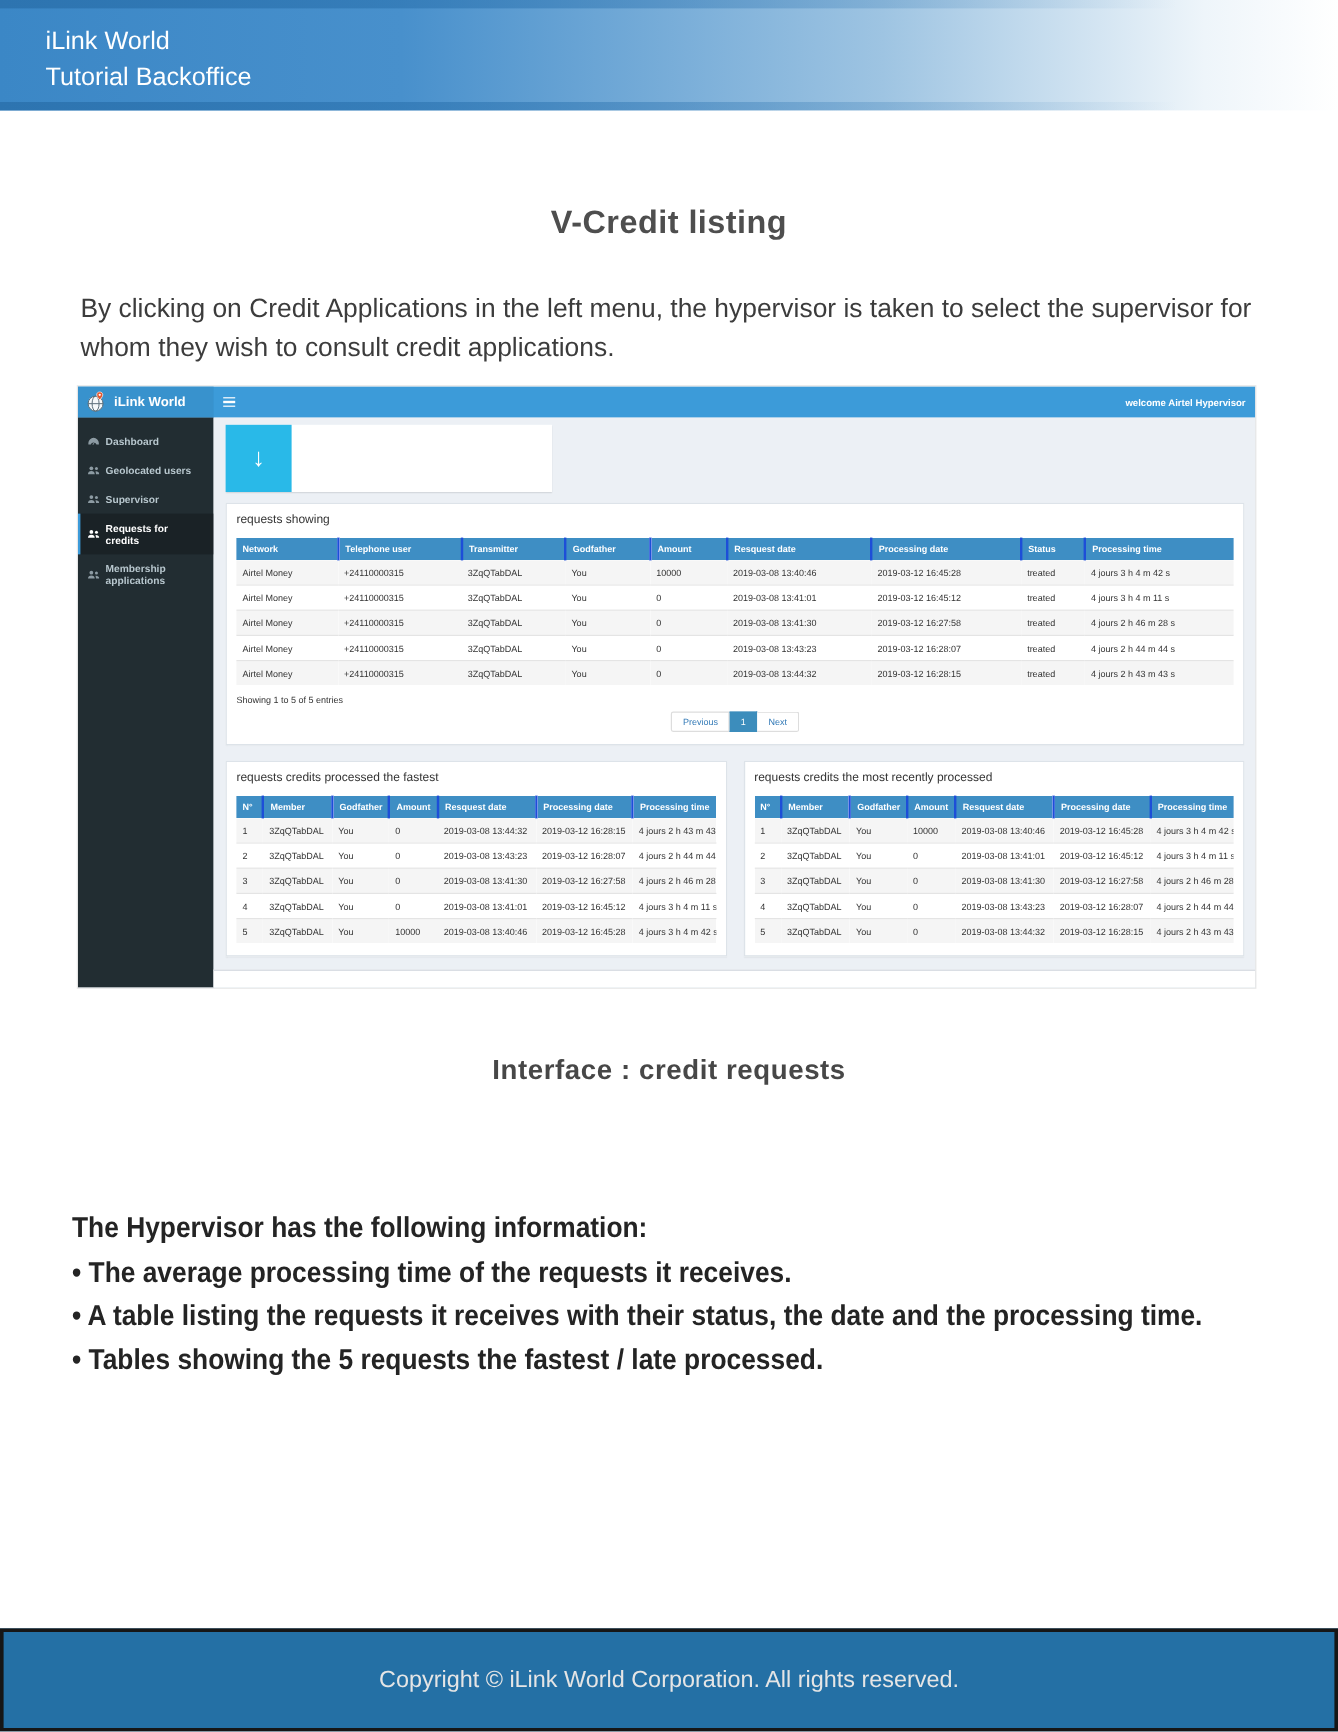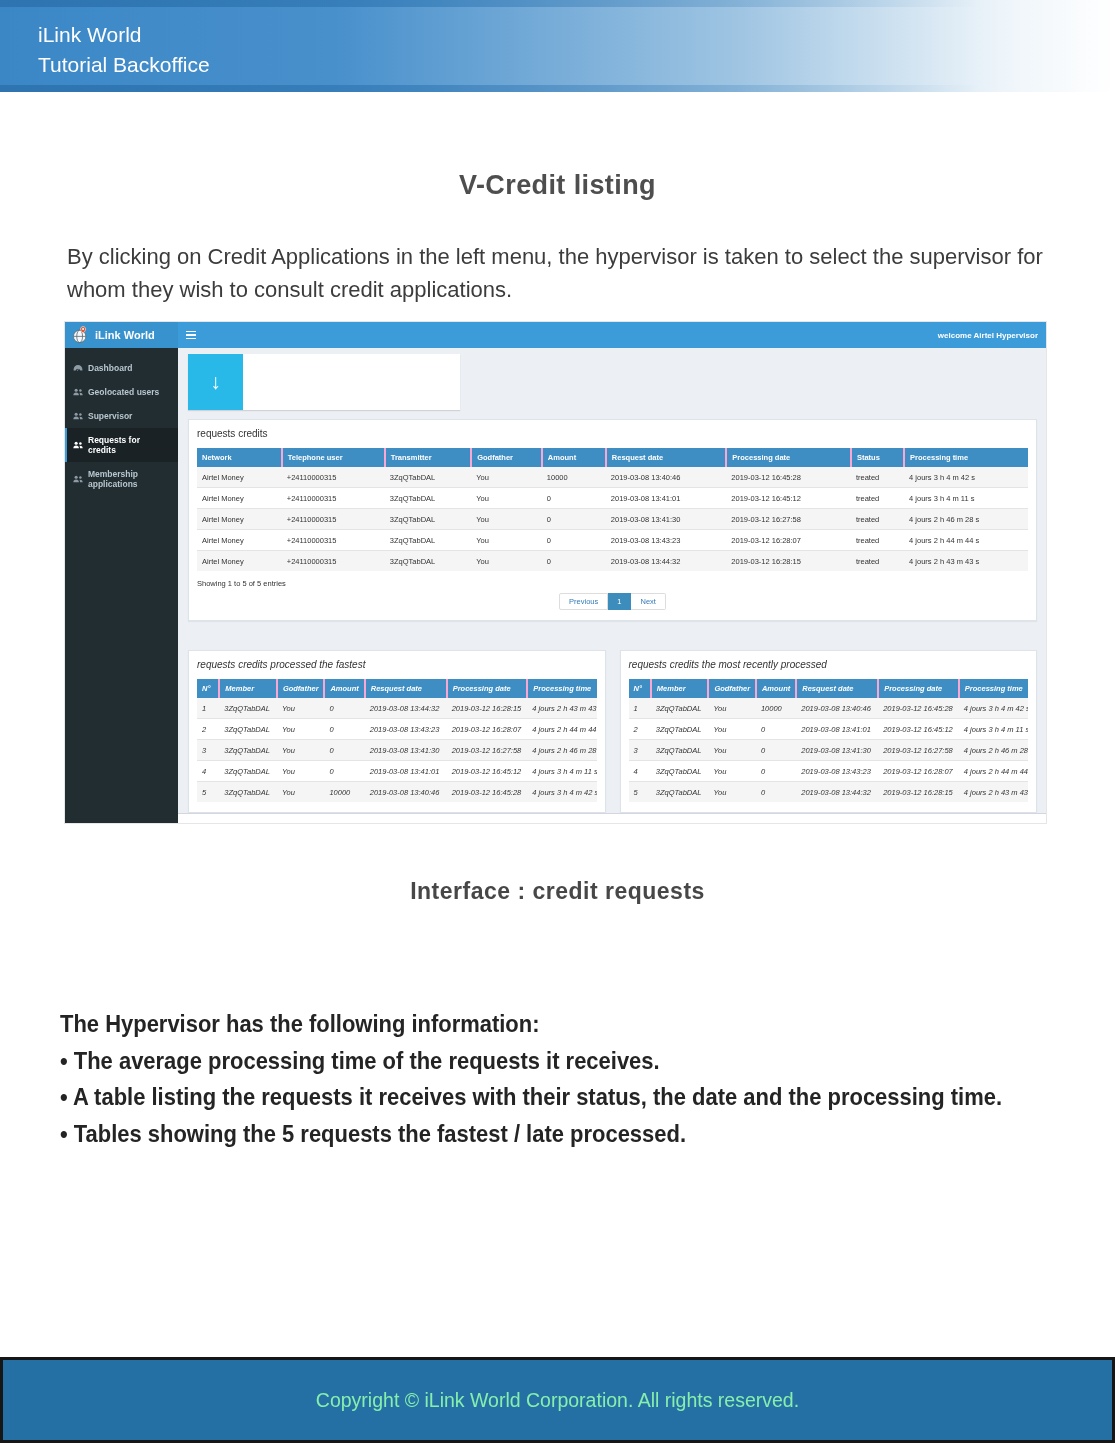--- a/index.html
+++ b/index.html
@@ -66,21 +66,21 @@
   .length { display:flex; align-items:center; gap:4px; }
   .length-select { display:inline-flex; align-items:center; justify-content:space-between;
     width:37px; height:14px; border:1px solid #bcbcbc; border-radius:2px; background:#fff;
     font-size:7.5px; font-weight:400; padding:0 3px; cursor:pointer; }
   .caret { font-size:5.5px; color:#444; }
   .search { display:flex; align-items:center; gap:4px; }
   .search input { width:96px; height:15px; border:1px solid #b6b6b6; border-radius:2px; font-size:8px; padding:0 3px; }
 
   table { width:100%; border-collapse:collapse; table-layout:fixed; }
   th { background:#3e8ec4; color:#ffffff; font-size:7.5px; font-weight:700; text-align:left;
-    padding:5px; border-right:2px solid #f9a8d4; white-space:nowrap; overflow:hidden; cursor:pointer; }
+    padding:5px; border-right:2px solid #1d4ed8; white-space:nowrap; overflow:hidden; cursor:pointer; }
   th:last-child { border-right:none; }
   td { font-size:7.5px; color:#333333; padding:5.5px 5px; border-top:1px solid #e4e4e4;
     white-space:nowrap; overflow:hidden; }
   tbody tr:nth-child(odd) { background:#f5f5f5; }
   tbody tr:first-child td { border-top:none; }
 
   .tbl-main th:nth-child(1){width:10.2%} .tbl-main th:nth-child(2){width:12.4%}
   .tbl-main th:nth-child(3){width:10.4%} .tbl-main th:nth-child(4){width:8.5%}
   .tbl-main th:nth-child(5){width:7.7%}  .tbl-main th:nth-child(6){width:14.5%}
   .tbl-main th:nth-child(7){width:15%}   .tbl-main th:nth-child(8){width:6.4%}
@@ -93,29 +93,29 @@
 
   .showing { font-size:7.5px; color:#333; margin-top:8px; }
   .pagination { display:flex; justify-content:center; margin-top:5px; }
   .page-btn { font-size:7.5px; color:#337ab7; background:#fff; border:1px solid #dddddd;
     padding:3px 9px; cursor:pointer; }
   .page-btn.prev { border-radius:2px 0 0 2px; }
   .page-btn.next { border-radius:0 2px 2px 0; border-left:none; }
   .page-btn.active { background:#3c8dbc; border-color:#3c8dbc; color:#fff; border-left:none; }
 
   .bottom-row { display:flex; gap:14px; margin-top:13px; }
-  .bottom-row .panel { flex:1; margin-top:16px; min-width:0;font-style:italic; }
+  .bottom-row .panel { flex:1; margin-top:0; min-width:0; }
 
   .shot-footer { background:#ffffff; border-top:1px solid #d2d6de; padding:5px 10px 9px;
     display:flex; justify-content:space-between; font-size:7.5px; color:#333; }
 
   
   .page-footer { position:absolute; top:1357px; left:0; width:1115px; height:86px;
     background:#2470a5; border:3px solid #161616; display:flex; align-items:center;
-    justify-content:center; color:#86efac; font-size:19.5px; }
+    justify-content:center; color:#e5e5e5; font-size:19.5px; }
 </style>
 </head>
 <body>
 
 <div class="banner">
   <div class="banner-text">
     <div>iLink World</div>
     <div>Tutorial Backoffice</div>
   </div>
 </div>
@@ -197,21 +197,21 @@
     </div>
 
     <div class="shot-main">
       <div class="main-inner">
 
         <div class="avg-box">
           <div class="avg-icon">↓</div>
         </div>
 
         <div class="panel">
-          <div class="panel-title">requests credits</div>
+          <div class="panel-title">requests showing</div>
           <table class="tbl-main">
               <thead>
                 <tr>
                   <th>Network</th>
                   <th>Telephone user</th>
                   <th>Transmitter</th>
                   <th>Godfather</th>
                   <th>Amount</th>
                   <th>Resquest date</th>
                   <th>Processing date</th>

